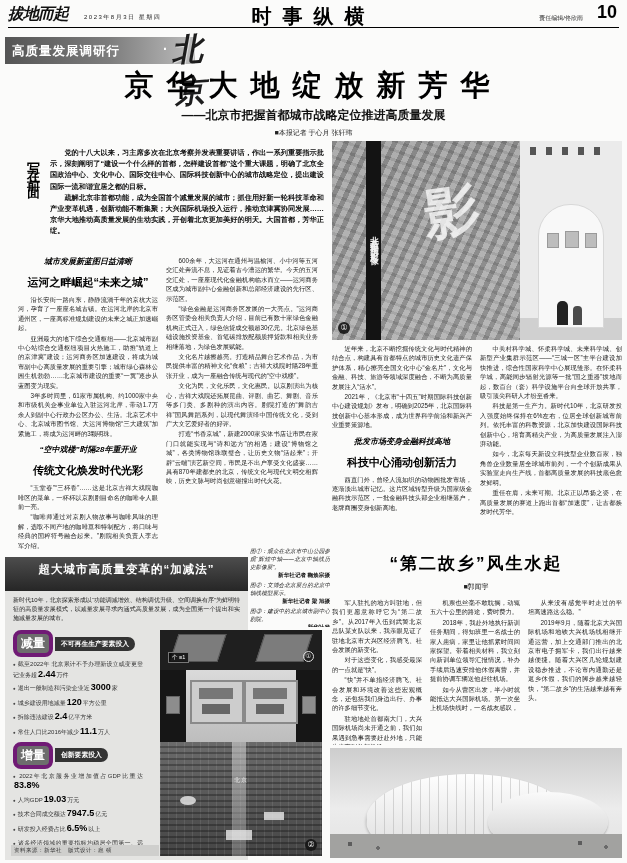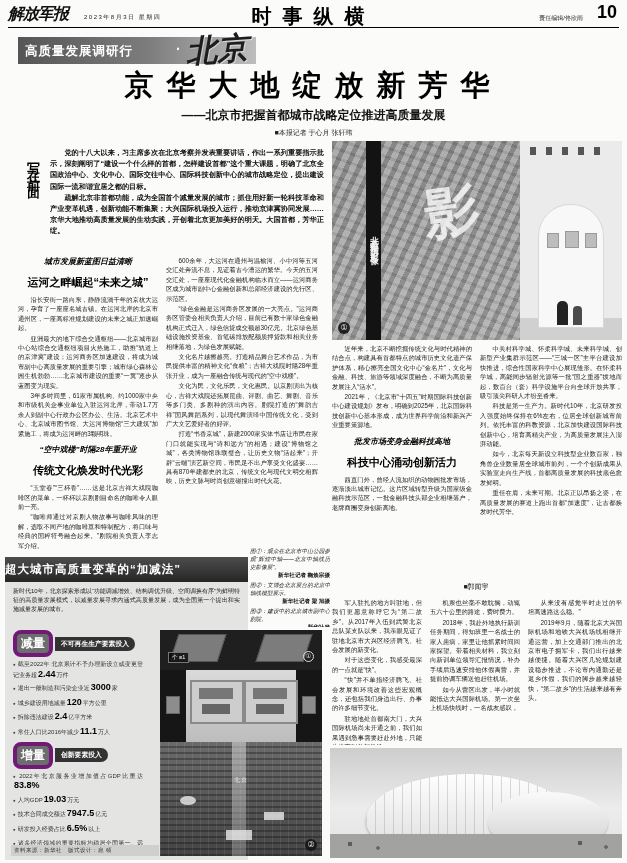--- a/index.html
+++ b/index.html
@@ -8,21 +8,21 @@
   
   .m-logo{position:absolute;left:8px;top:4px;font-family:"DejaVu Serif",serif;
           font-weight:bold;font-style:italic;font-size:16px;letter-spacing:-1px;color:#111;}
   .m-date{position:absolute;left:84px;top:13px;font-size:6px;letter-spacing:1.5px;color:#222;}
   .m-title{position:absolute;left:0;right:0;top:3px;text-align:center;font-size:20px;
            font-weight:900;letter-spacing:11px;color:#000;}
   .m-editor{position:absolute;right:44px;top:14px;font-size:6px;color:#222;}
   .m-page{position:absolute;right:10px;top:2px;font-size:18px;font-weight:900;color:#000;margin-left:8px;}
   .m-rule{position:absolute;left:8px;right:8px;top:27px;border-top:1.8px solid #000;}
   
-  .banner{position:absolute;left:18px;top:37px;width:238px;height:27px;
+  .banner{position:absolute;left:5px;top:37px;width:190px;height:27px;
           background:linear-gradient(90deg,#555 0%,#7d7d7d 55%,#bdbdbd 100%);}
   .banner-label{position:absolute;left:7px;top:6px;color:#fff;font-weight:bold;
                 font-size:12.5px;letter-spacing:1px;}
   .banner-dot{position:absolute;left:158px;top:4px;color:#fff;font-weight:bold;font-size:14px;}
   .banner-place{position:absolute;left:168px;top:-8px;font-family:"DejaVu Serif",serif;
                 font-weight:bold;font-style:italic;font-size:31px;color:#1d1d1d;
                 transform:rotate(-4deg);text-shadow:1px 1px 0 rgba(255,255,255,.5);}
   
   .lead-h{position:absolute;left:0;right:0;top:66px;text-align:center;font-size:29px;
           font-weight:900;letter-spacing:13px;color:#000;white-space:nowrap;}
@@ -73,21 +73,21 @@
   .photo-marker{position:absolute;width:12px;height:12px;border-radius:50%;background:#151515;
                 color:#fff;font-size:8px;line-height:12px;text-align:center;opacity:.9;}
   
   .captions{position:absolute;left:250px;top:547px;width:80px;height:80px;overflow:hidden;}
   .cap-text{margin:0;font-size:5.6px;line-height:8px;text-align:justify;color:#1b1b1b;
             font-style:italic;}
   .cap-credit{margin:0 0 2px 0;font-size:5.6px;line-height:8px;text-align:right;
               font-weight:bold;color:#111;}
   
   .infobox{position:absolute;left:5px;top:557px;width:243px;height:303px;background:#e4e4e2;}
-  .ig-title{height:25px;line-height:25px;text-align:left;color:#fff;font-weight:900;
+  .ig-title{height:34px;line-height:25px;text-align:center;color:#fff;font-weight:900;
             font-size:11.5px;letter-spacing:1px;
             background:linear-gradient(#4d4d4d,#262626);}
   .ig-intro{margin:5px 8px 4px 8px;font-size:6px;line-height:9px;text-align:justify;color:#222;}
   .ig-groups{position:absolute;left:8px;top:69px;width:130px;}
   .ig-badge-row{display:flex;align-items:center;margin:4px 0 3px 0;}
   .ig-badge{background:#6d6d6d;color:#fff;font-weight:bold;font-size:12px;
             border:4px solid #701a75;border-radius:8px;padding:1px 4px;}
   .ig-label{background:#333;color:#fff;font-weight:bold;font-size:6.8px;
             border-radius:0 8px 8px 0;padding:2px 6px;margin-left:2px;}
   .ig-item{margin:0 0 4px 0;font-size:6px;line-height:8.6px;color:#333;text-align:justify;}
@@ -144,21 +144,21 @@
     background-image:radial-gradient(circle 4px at 20px 10px,#5d5d5d 60%,transparent 61%),
       radial-gradient(circle 3px at 48px 14px,#6a6a6a 60%,transparent 61%),
       radial-gradient(circle 4px at 250px 9px,#5d5d5d 60%,transparent 61%),
       radial-gradient(circle 3px at 276px 13px,#6a6a6a 60%,transparent 61%);}
 </style>
 </head>
 <body>
 
 <div class="page">
 
-  <div class="m-logo">解放军报</div>
+  <div class="m-logo">拔地而起</div>
   <div class="m-date">2023年8月3日 星期四</div>
   <div class="m-title">时事纵横</div>
   <div class="m-editor">责任编辑/佟欣雨</div>
   <div class="m-page">10</div>
   <div class="m-rule"></div>
 
   <div class="banner">
     <span class="banner-label">高质量发展调研行</span>
     <span class="banner-dot">·</span>
     <span class="banner-place">北京</span>
@@ -325,20 +325,21 @@
     <div class="p2-floor">
       <div class="p2-axis"></div>
       <div class="p2-land" style="left:20px;top:54px;width:16px;height:9px;border-radius:50%;"></div>
       <div class="p2-land" style="left:104px;top:70px;width:20px;height:8px;"></div>
       <div class="p2-land" style="left:66px;top:88px;width:26px;height:10px;"></div>
       <div class="p2-floor-label">北京</div>
     </div>
     <div class="photo-marker" style="right:5px;bottom:5px;">②</div>
   </div>
 
+  <div class="a2-h">“第二故乡”风生水起</div>
   <div class="a2-by">■郭闻宇</div>
   <div class="col a2col a2c1">
     <div>
 
     <p>军人驻扎的地方叫驻地，但我们更愿意称呼它为“第二故乡”。从2017年入伍到武警北京总队某支队以来，我亲眼见证了驻地北京市大兴区经济腾飞、社会发展的新变化。</p>
         <p>对于这些变化，我感受最深的一点就是“快”。</p>
         <p>“快”并不单指经济腾飞、社会发展和环境改善这些宏观概念，还包括我们身边出行、办事的许多细节变化。</p>
         <p>驻地地处首都南大门，大兴国际机场尚未开通之前，我们如果遇到急事需要赶赴外地，只能先坐车到首都机场。</p>
       </div>
   </div>

